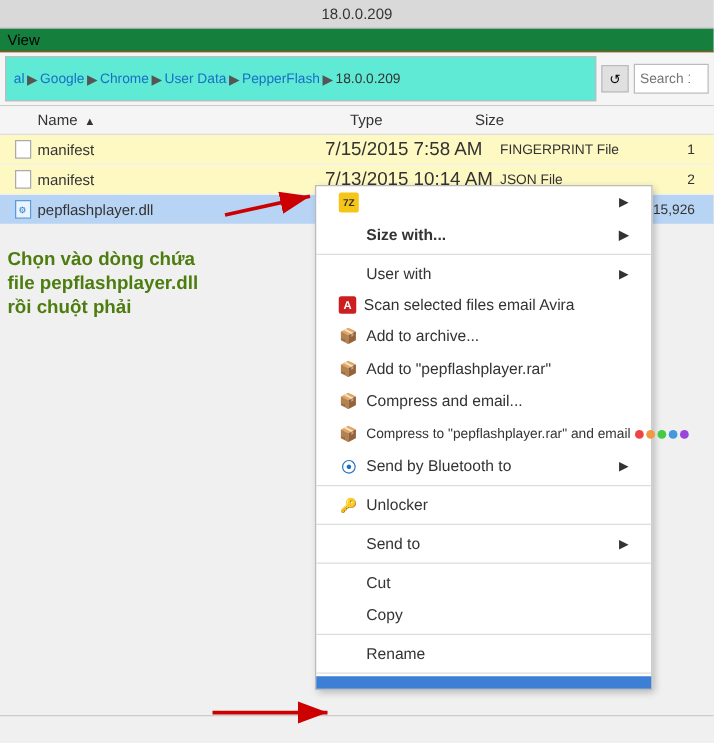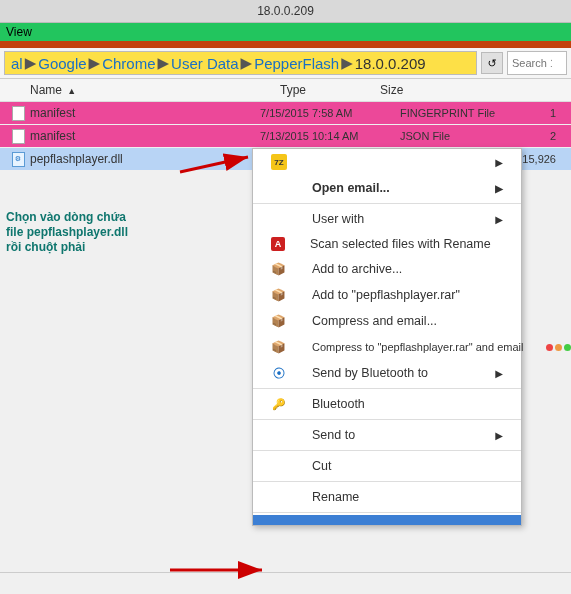--- a/index.html
+++ b/index.html
@@ -18,45 +18,45 @@
       background: #d9d9d9;
       text-align: center;
       padding: 4px 0;
       font-size: 12px;
       color: #333;
       border-bottom: 1px solid #bbb;
     }
 
     
     .menu-bar {
-      background: #22c55e;
+      background: #15803d;
       padding: 2px 6px;
       font-size: 12px;
-      border-bottom: 7px solid #c2410c;
+      border-bottom: 1px solid #c2410c;
     }
 
     
     .address-bar {
       display: flex;
       align-items: center;
       background: #f5f5f5;
       border-bottom: 1px solid #ccc;
       padding: 3px 4px;
       gap: 4px;
     }
     .address-bar .breadcrumb-area {
       flex: 1;
       display: flex;
       align-items: center;
-      background: #fde047;
+      background: #5eead4;
       border: 1px solid #bbb;
       padding: 2px 6px;
-      font-size: 15px;
+      font-size: 11px;
       color: #333;
-      height: 24px;
+      height: 36px;
     }
     .breadcrumb-sep {
       color: #555;
       margin: 0 2px;
     }
     .breadcrumb-link {
       color: #1a6fc4;
       cursor: pointer;
     }
     .address-bar .refresh-btn {
@@ -101,21 +101,21 @@
     .col-type { width: 100px; }
     .col-size { width: 50px; }
     .col-sort-arrow {
       display: inline-block;
       font-size: 9px;
       margin-left: 2px;
     }
 
     
     .file-list {
-      background: #ec4899;
+      background: #fef9c3;
       position: relative;
     }
     .file-row {
       display: flex;
       align-items: center;
       padding: 3px 0;
       border-bottom: 1px solid #f0f0f0;
       cursor: pointer;
       font-size: 12px;
       color: #333;
@@ -149,31 +149,31 @@
       width: 13px;
       height: 15px;
       display: flex;
       align-items: center;
       justify-content: center;
       font-size: 7px;
       color: #1a6fc4;
     }
 
     .row-name { width: 230px; white-space: nowrap; overflow: hidden; text-overflow: ellipsis; }
-    .row-date { width: 140px; font-size: 11px; }
+    .row-date { width: 140px; font-size: 15px; }
     .row-type { width: 110px; font-size: 11px; }
     .row-size { width: 50px; font-size: 11px; text-align: right; padding-right: 4px; }
 
     
     .annotation-text {
       position: absolute;
       left: 6px;
-      top: 210px;
-      color: #0f766e;
-      font-size: 12px;
+      top: 199px;
+      color: #4d7c0f;
+      font-size: 15px;
       font-weight: bold;
       line-height: 1.25;
       z-index: 5;
       pointer-events: none;
     }
 
     
     .arrows-overlay {
       position: absolute;
       top: 0; left: 0;
@@ -196,21 +196,20 @@
       font-size: 12.5px;
       color: #333;
     }
     .ctx-item {
       padding: 5px 18px;
       cursor: pointer;
       display: flex;
       align-items: center;
       justify-content: space-between;
       white-space: nowrap;
-      gap: 19px;
     }
     .ctx-item.highlighted { background: #3c7fd4; color: white; }
     .ctx-divider {
       border: none;
       border-top: 1px solid #ddd;
       margin: 2px 0;
     }
     .ctx-item-icon {
       width: 16px;
       height: 16px;
@@ -329,34 +328,34 @@
 
 <div class="context-menu">
 
   <div class="ctx-item">
     <span class="ctx-item-icon icon-7zip">7Z</span>
     <span class="ctx-arrow">▶</span>
   </div>
 
   <div class="ctx-item" style="font-weight:bold;">
     <span class="ctx-item-icon"></span>
-    <span class="ctx-label">Open email...</span>
+    <span class="ctx-label">Size with...</span>
     <span class="ctx-arrow">▶</span>
   </div>
   <hr class="ctx-divider">
 
   <div class="ctx-item">
     <span class="ctx-item-icon"></span>
     <span class="ctx-label">User with</span>
     <span class="ctx-arrow">▶</span>
   </div>
 
   <div class="ctx-item">
     <span class="ctx-item-icon icon-avira" style="width:14px;height:14px;border-radius:2px;display:inline-flex;align-items:center;justify-content:center;font-size:9px;color:white;font-weight:bold;background:#cc2020;">A</span>
-    <span class="ctx-label">Scan selected files with Rename</span>
+    <span class="ctx-label">Scan selected files email Avira</span>
   </div>
 
   <div class="ctx-item">
     <span class="ctx-item-icon" style="font-size:12px;">📦</span>
     <span class="ctx-label">Add to archive...</span>
   </div>
 
   <div class="ctx-item">
     <span class="ctx-item-icon" style="font-size:12px;">📦</span>
     <span class="ctx-label">Add to "pepflashplayer.rar"</span>
@@ -381,36 +380,40 @@
 
   <div class="ctx-item">
     <span class="ctx-item-icon" style="color:#1a6fc4;font-size:13px;">⦿</span>
     <span class="ctx-label">Send by Bluetooth to</span>
     <span class="ctx-arrow">▶</span>
   </div>
   <hr class="ctx-divider">
 
   <div class="ctx-item">
     <span class="ctx-item-icon" style="font-size:11px;">🔑</span>
-    <span class="ctx-label">Bluetooth</span>
+    <span class="ctx-label">Unlocker</span>
   </div>
   <hr class="ctx-divider">
 
   <div class="ctx-item">
     <span class="ctx-item-icon"></span>
     <span class="ctx-label">Send to</span>
     <span class="ctx-arrow">▶</span>
   </div>
   <hr class="ctx-divider">
 
   <div class="ctx-item">
     <span class="ctx-item-icon"></span>
     <span class="ctx-label">Cut</span>
   </div>
 
+  <div class="ctx-item">
+    <span class="ctx-item-icon"></span>
+    <span class="ctx-label">Copy</span>
+  </div>
   <hr class="ctx-divider">
 
 
 
   <div class="ctx-item">
     <span class="ctx-item-icon"></span>
     <span class="ctx-label">Rename</span>
   </div>
   <hr class="ctx-divider">
 

